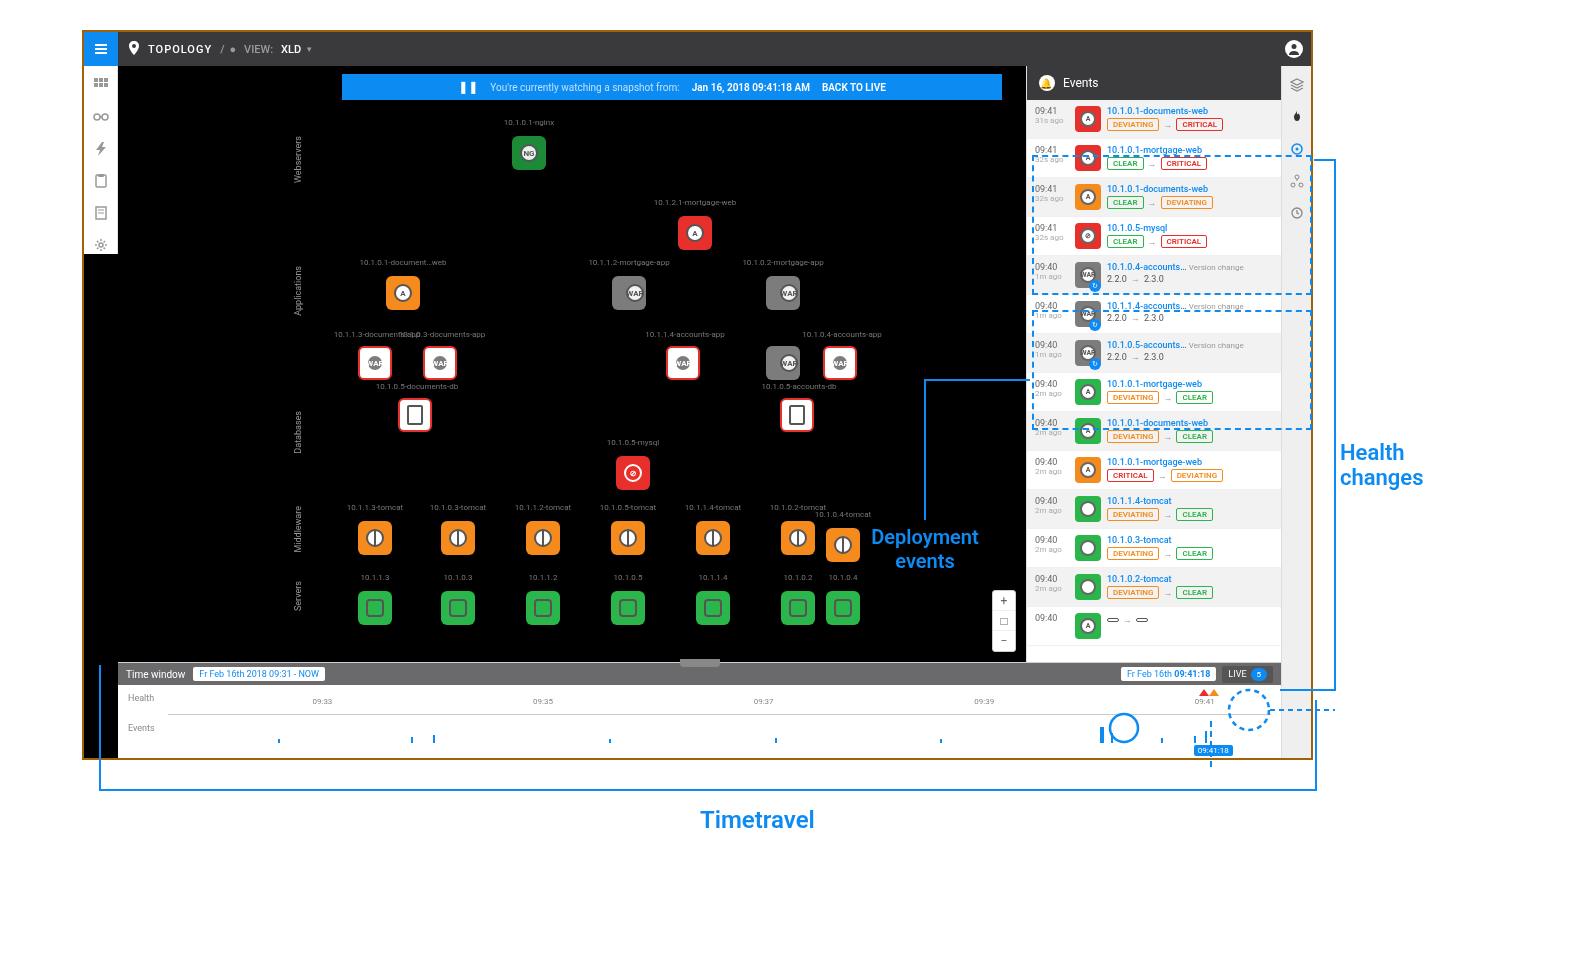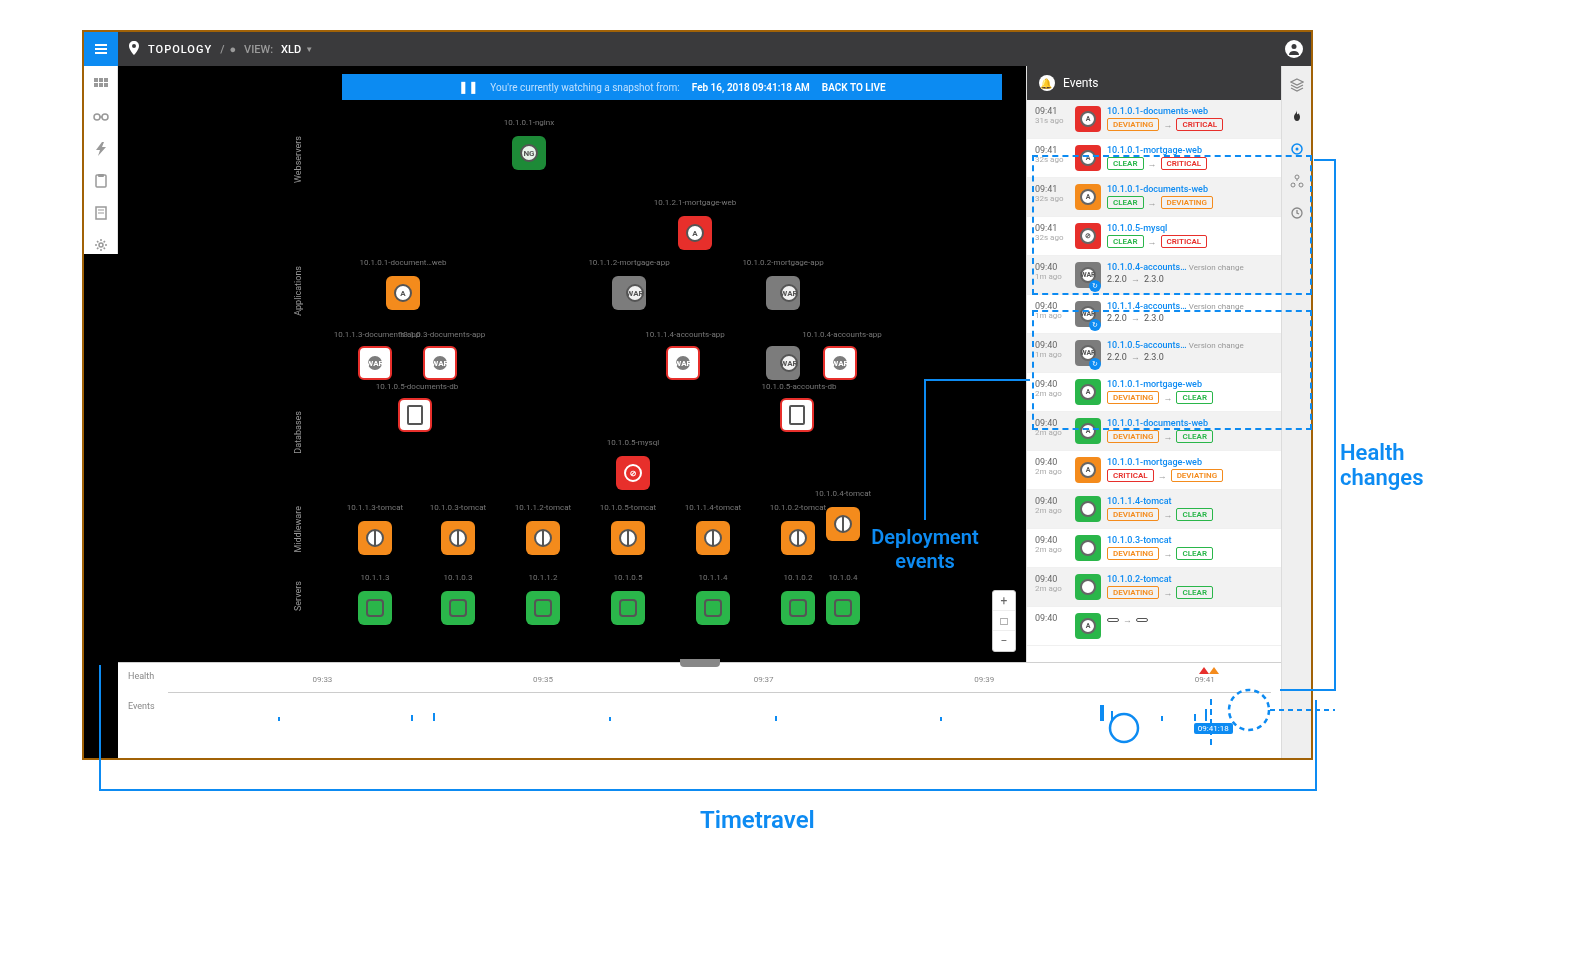--- a/index.html
+++ b/index.html
@@ -212,21 +212,21 @@
           <circle cx="7" cy="7" r="5" fill="none" stroke="#888" stroke-width="1.3"></circle>
           <path d="M7 4v3l2 1" stroke="#888" stroke-width="1.3" fill="none"></path>
         </svg>
       </div>
   </div>
 
   <div class="ribbon">
     <div class="ribbon-inner">
       <span class="pause">❚❚</span>
       <span class="msg">You're currently watching a snapshot from:</span>
-      <span class="ts">Feb 16, 2018 09:41:18 AM</span>
+      <span class="ts">Jan 16, 2018 09:41:18 AM</span>
       <a class="link">BACK TO LIVE</a>
     </div>
   </div>
 
   <div class="canvas">
 
     <span class="layer-label" style="top:70px">Webservers</span>
     <span class="layer-label" style="top:200px">Applications</span>
     <span class="layer-label" style="top:345px">Databases</span>
     <span class="layer-label" style="top:440px">Middleware</span>
@@ -347,21 +347,21 @@
         <div class="node-inner globe"></div>
       </div>
     <div class="node orange" style="left:578px;top:455px">
         <span class="node-label">10.1.1.4-tomcat</span>
         <div class="node-inner globe"></div>
       </div>
     <div class="node orange" style="left:663px;top:455px">
         <span class="node-label">10.1.0.2-tomcat</span>
         <div class="node-inner globe"></div>
       </div>
-    <div class="node orange" style="left:708px;top:441px">
+    <div class="node orange" style="left:708px;top:462px">
         <span class="node-label">10.1.0.4-tomcat</span>
         <div class="node-inner globe"></div>
       </div>
 
     <div class="node green" style="left:240px;top:525px">
         <span class="node-label">10.1.1.3</span>
         <div class="node-inner square"></div>
       </div>
     <div class="node green" style="left:323px;top:525px">
         <span class="node-label">10.1.0.3</span>
@@ -640,20 +640,31 @@
               <span class="arrow">→</span> 
               <span class="badge undefined"></span>
             </div>
     </div>
         </div>
       </div>
   </div>
 
   <div class="timeline">
     <div class="canvas-handle"></div>
+    <div class="tl-head">
+      <span>Time window</span>
+      <span class="tl-badge">Fr Feb 16th 2018 09:31 - NOW</span>
+      <div class="tl-right">
+        <span class="tl-badge"><span>Fr Feb 16th</span> <b>09:41:18</b></span>
+        <span class="tl-badge" style="background:#555;color:#fff;display:flex;gap:4px;align-items:center">
+            <span>LIVE</span>
+            <span class="live-badge">5</span>
+          </span>
+      </div>
+    </div>
     <div class="tl-body">
       <span class="tl-row-label" style="top:8px">Health</span>
       <span class="tl-row-label" style="top:38px">Events</span>
       <div class="tl-axis">
         <span class="tl-tick" style="left:14%">09:33</span>
         <span class="tl-tick" style="left:34%">09:35</span>
         <span class="tl-tick" style="left:54%">09:37</span>
         <span class="tl-tick" style="left:74%">09:39</span>
         <span class="tl-tick" style="left:94%">09:41</span>
         <div style="position:absolute;left:93.5%;top:-2px">

